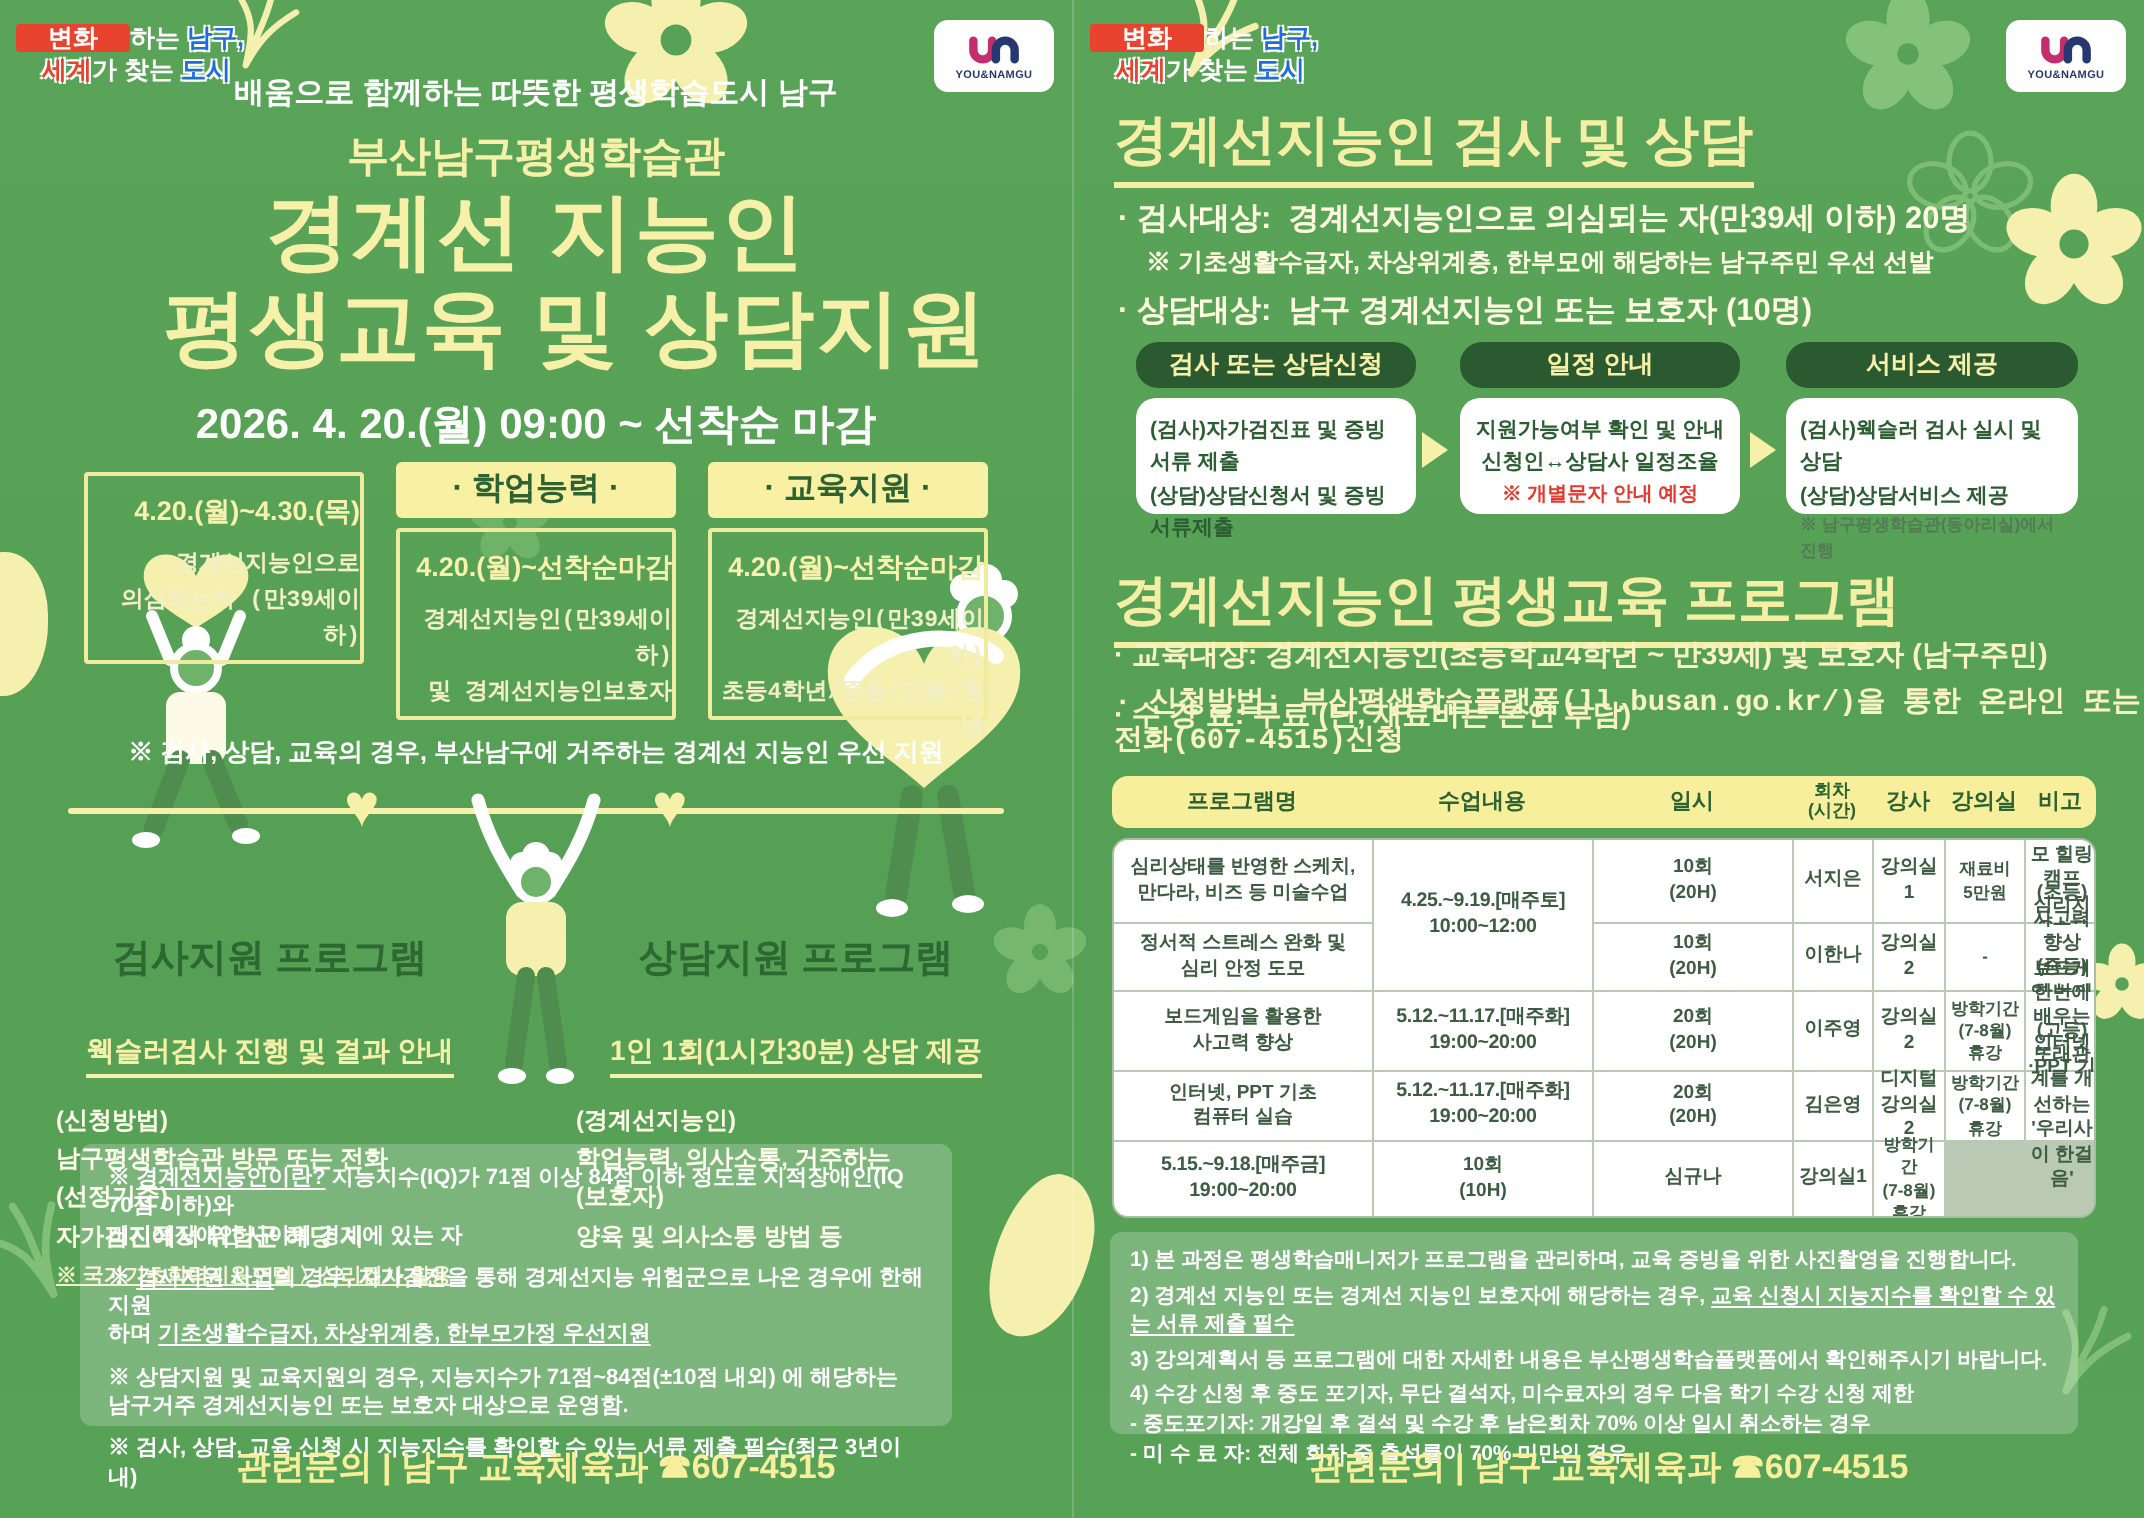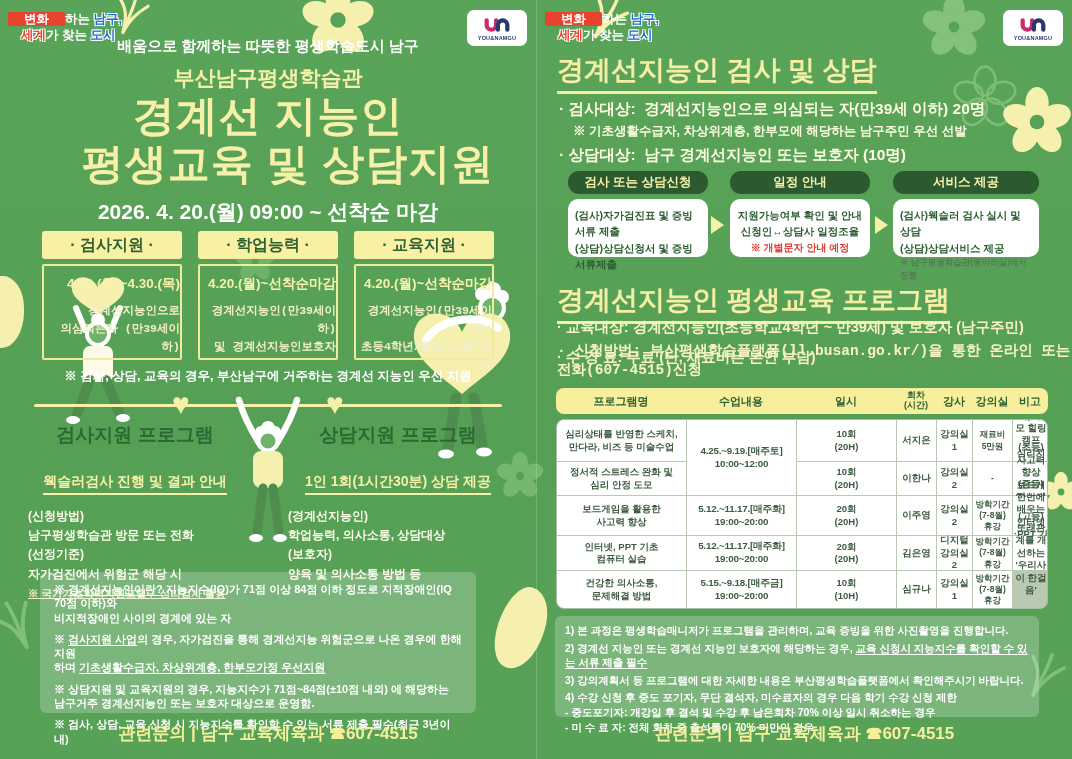--- a/index.html
+++ b/index.html
@@ -44,21 +44,21 @@
   .priority { position:absolute; top:368px; width:100%; text-align:center; color:#fff; font-size:12.5px; font-weight:700; }
 
   
   .divline { position:absolute; left:34px; top:404px; width:468px; height:3px; background:#f6f0a8; border-radius:2px; }
   .heart { position:absolute; color:#f6f0a8; font-size:30px; line-height:1; }
 
   
   .prog { position:absolute; top:422px; text-align:center; }
   .prog.exam { left:28px; width:214px; }
   .prog.counsel { left:288px; width:220px; }
-  .prog .ttl { color:#2d6833; font-size:19px; font-weight:800; }
+  .prog .ttl { color:#2d6833; font-size:19px; font-weight:800;margin-top:44px; }
   .prog .sub { display:inline-block; margin-top:7px; color:#f6f0a8; font-size:14px; font-weight:800;
                border-bottom:2px solid #f6f0a8; padding-bottom:2px; }
   .prog .body { margin-top:12px; text-align:left; color:#fdfbe8; font-size:12px; font-weight:800;
                 line-height:1.6; white-space:pre-line; }
   .prog .small-note { margin-top:3px; text-align:left; color:#f3efc8; font-size:10.5px; font-weight:700; text-decoration:underline; }
 
   
   .notesbox { position:absolute; background:rgba(255,255,255,.22); border-radius:6px; color:#fff; font-weight:700; }
   .notesbox.lft { left:40px; top:572px; width:436px; height:141px; padding:10px 14px; font-size:11px; }
   .notesbox.lft .nt { margin-bottom:7px; line-height:1.3; white-space:pre-line; }
@@ -189,21 +189,20 @@
       <circle cx="94" cy="38" r="12" fill="#6fb26a" stroke="#fff" stroke-width="4"></circle>
       <path d="M64,62 C54,36 18,38 16,64 C14,90 44,106 64,124 C84,106 114,90 112,64 C110,38 74,36 64,62 Z" fill="#f6f0ae"></path>
       <path d="M100,58 C84,44 44,46 28,70" stroke="#fff" stroke-width="8" stroke-linecap="round" fill="none"></path>
       <path d="M58,128 L50,178 M76,128 L84,176" stroke="#4e8d4e" stroke-width="11" stroke-linecap="round" fill="none"></path>
       <ellipse cx="48" cy="184" rx="8" ry="4.5" fill="#fff"></ellipse>
         <ellipse cx="86" cy="182" rx="8" ry="4.5" fill="#fff"></ellipse>
     </svg>
 
     <div class="cols">
       <div class="col">
-        <div class="hd">· 검사지원 ·</div>
         <div class="bx">
           <div class="period">4.20.(월)~4.30.(목)</div>
           <div class="target">경계선지능인으로
 의심되는자 (만39세이하)</div>
         </div>
       </div>
       <div class="col">
         <div class="hd">· 학업능력 ·</div>
         <div class="bx">
           <div class="period">4.20.(월)~선착순마감</div>
@@ -243,21 +242,21 @@
       <div class="body">(신청방법)
 남구평생학습관 방문 또는 전화
 (선정기준)
 자가검진에서 위험군 해당 시</div>
       <div class="small-note">※ 국가기초학력지원포털 〉심리검사 활용</div>
     </div>
     <div class="prog counsel">
       <div class="ttl">상담지원 프로그램</div><br>
       <div class="sub">1인 1회(1시간30분) 상담 제공</div>
       <div class="body">(경계선지능인)
-학업능력, 의사소통, 상담대상
+학업능력, 의사소통, 거주하는
 (보호자)
 양육 및 의사소통 방법 등</div>
     </div>
 
     <div class="notesbox lft">
       <div class="nt"><span>※ </span><span class="u">경계선지능인이란?</span><span> 지능지수(IQ)가 71점 이상 84점 이하 정도로 지적장애인(IQ 70점 이하)와
 비지적장애인 사이의 경계에 있는 자</span></div>
       <div class="nt"><span>※ </span><span class="u">검사지원 사업</span><span>의 경우, 자가검진을 통해 경계선지능 위험군으로 나온 경우에 한해 지원
 하며 </span><span class="u">기초생활수급자, 차상위계층, 한부모가정 우선지원</span></div>
       <div class="nt">※ 상담지원 및 교육지원의 경우, 지능지수가 71점~84점(±10점 내외) 에  해당하는
@@ -398,22 +397,20 @@
 (20H)</div>
       <div class="tc">김은영</div>
       <div class="tc">디지털
 강의실2</div>
       <div class="tc note-c">방학기간
 (7-8월)
 휴강</div>
 
       <div class="tc">(고등) 또래관계를 개선하는
 '우리사이 한걸음'</div>
-      <div class="tc">건강한 의사소통,
-문제해결 방법</div>
       <div class="tc sched">5.15.~9.18.[매주금]
 19:00~20:00</div>
       <div class="tc">10회
 (10H)</div>
       <div class="tc">심규나</div>
       <div class="tc">강의실1</div>
       <div class="tc note-c">방학기간
 (7-8월)
 휴강</div>
     </div>

